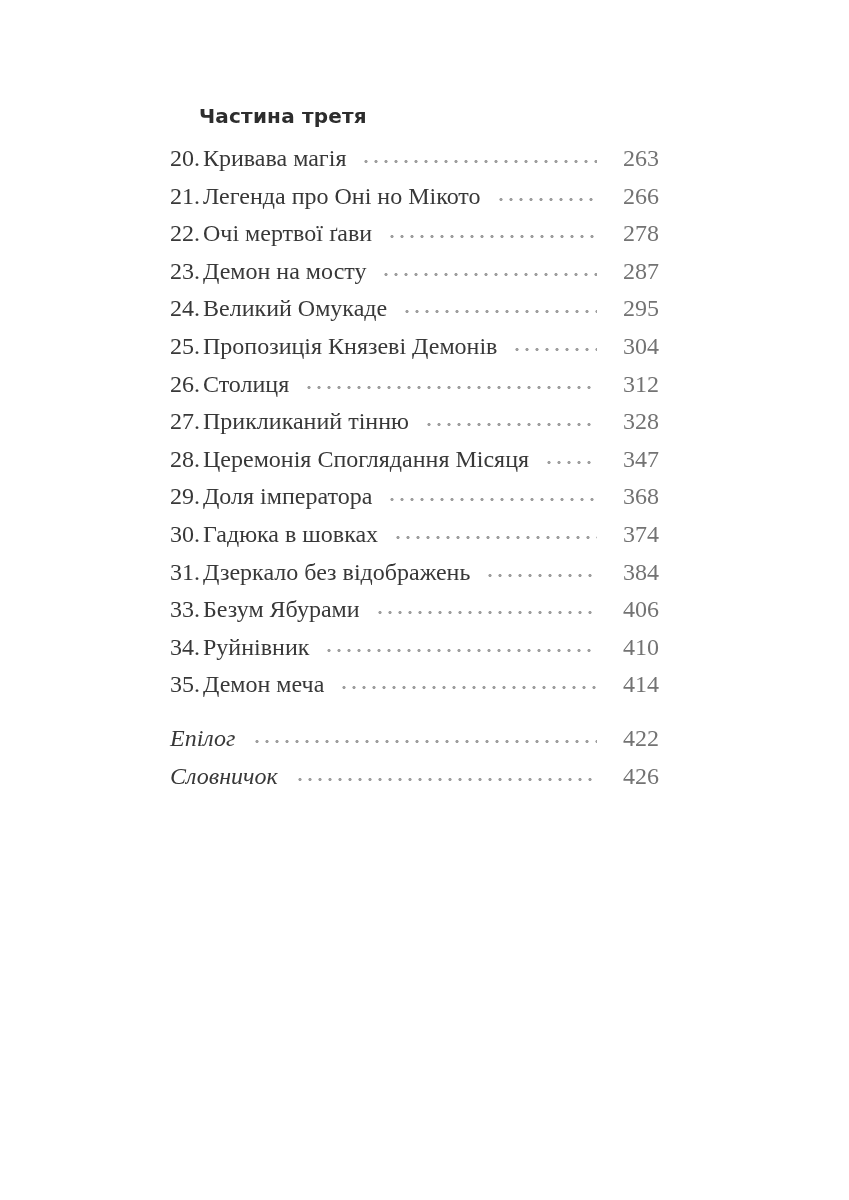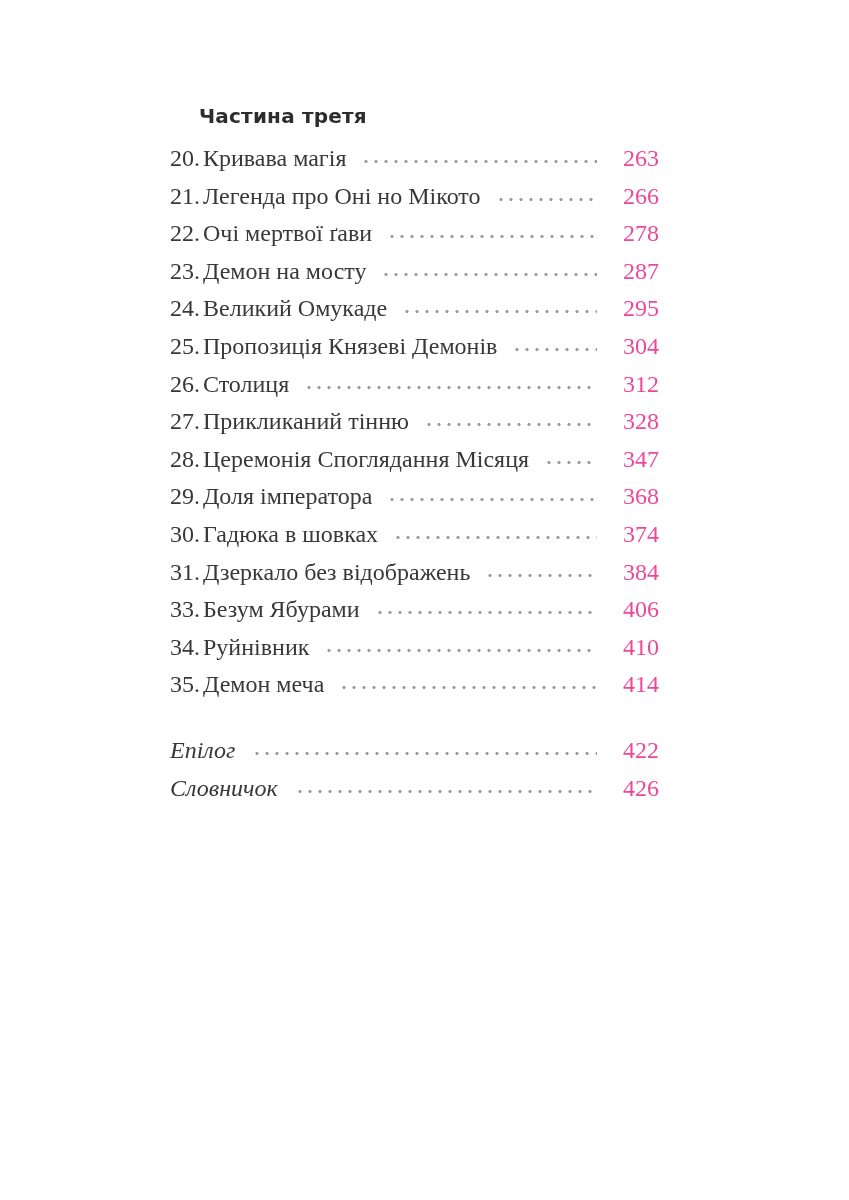--- a/index.html
+++ b/index.html
@@ -51,23 +51,23 @@
     margin-left: 12px;
     background-image: radial-gradient(circle, #9e9e9e 1.3px, rgba(0,0,0,0) 1.9px);
     background-size: 10px 9px;
     background-repeat: repeat-x;
     background-position: 3px center;
   }
   .pg {
     width: 62px;
     flex: none;
     text-align: right;
-    color: #ec4899;
+    color: #737373;
   }
-  .backmatter { margin-top: 28px; }
+  .backmatter { margin-top: 16px; }
   .backmatter .title { font-style: italic; }
   .backmatter .leader { margin-left: 14px; }
 </style>
 </head>
 <body>
 
 <div class="page">
   <h2 class="part-heading">Частина третя</h2>
 
   <div class="toc">

